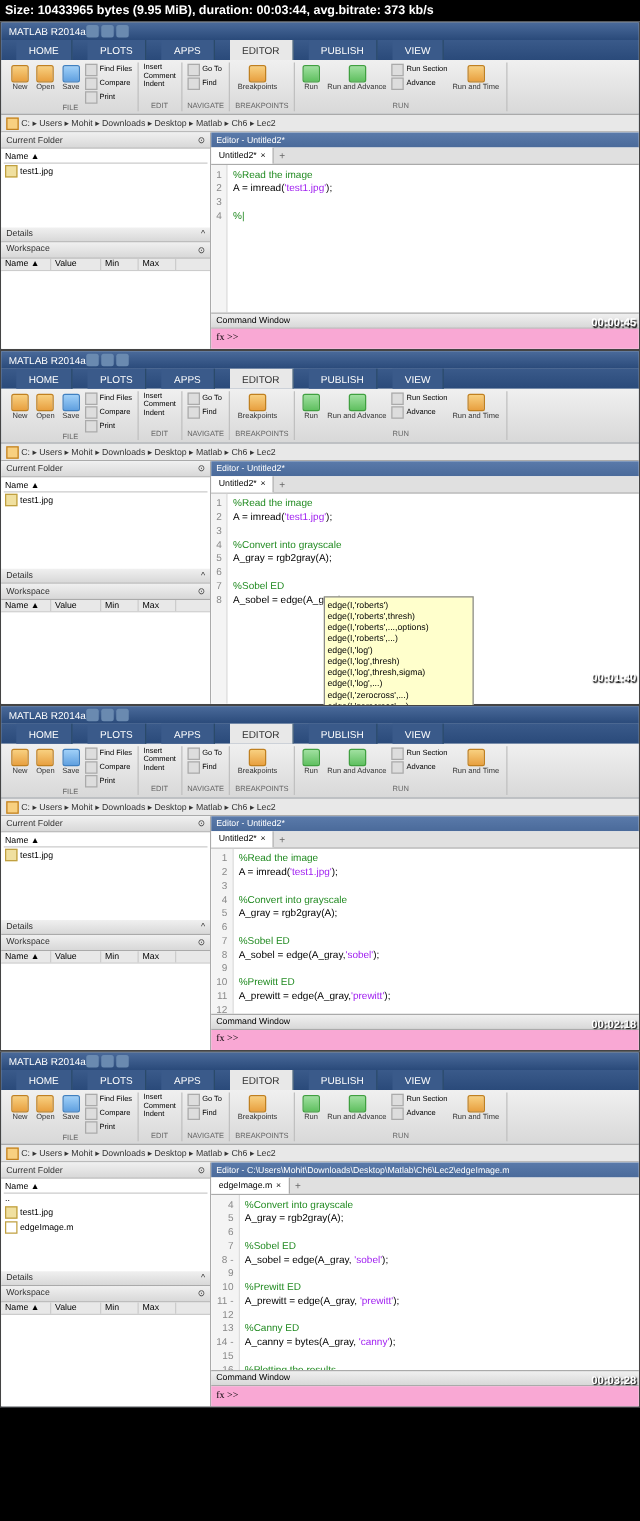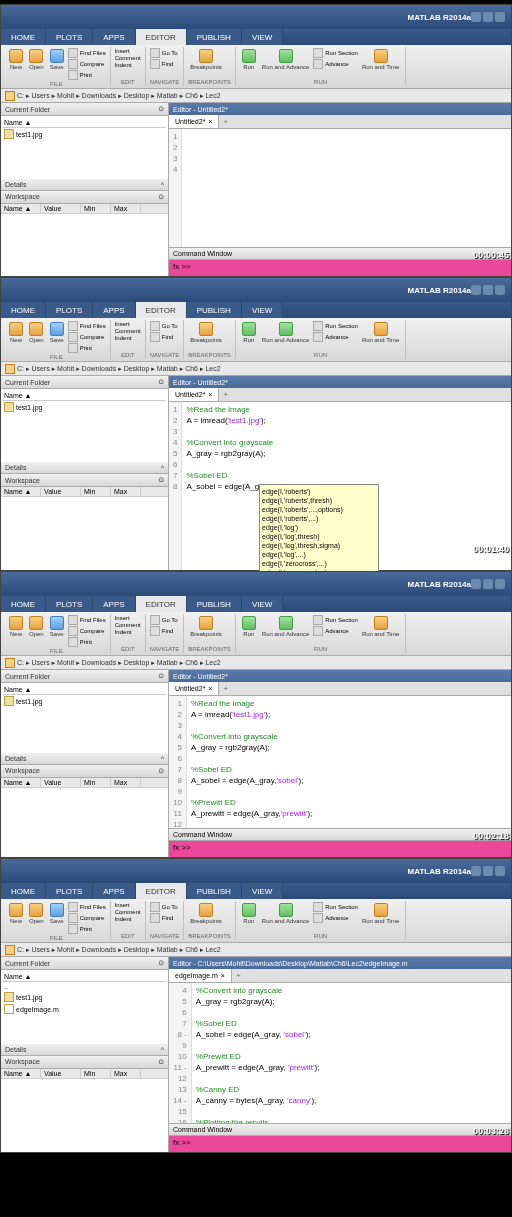--- a/index.html
+++ b/index.html
@@ -1,24 +1,24 @@
 <!DOCTYPE html>
 <html><head>
 <meta charset="utf-8">
 <style>
 * { margin: 0; padding: 0; box-sizing: border-box; font-family: Arial, sans-serif; }
 body { background: #000; width: 512px; font-size: 8px; }
 .header-info { background: #000; color: #fff; padding: 2px 4px; font-size: 10px; font-weight: bold; line-height: 13px; }
 .header-info span { color: #fff; }
 .frame { background: #c8d4e0; border: 1px solid #444; margin: 0; position: relative; }
-.titlebar { background: linear-gradient(#4a6a9a, #2a4a7a); color: #fff; padding: 2px 6px; font-size: 8px; height: 24px; display: flex; align-items: center; justify-content: flex-end; font-weight: bold; }
+.titlebar { background: linear-gradient(#4a6a9a, #2a4a7a); color: #fff; padding: 2px 6px; font-size: 8px; height: 14px; display: flex; align-items: center; justify-content: flex-start; }
 .titlebar-right { display: flex; gap: 2px; }
 .win-btn { width: 10px; height: 10px; background: #6a8ab0; border-radius: 2px; }
 .menubar { background: linear-gradient(#3a5a8a, #2a4a7a); display: flex; height: 16px; }
-.menutab { padding: 2px 10px; color: #fff; font-size: 8px; background: #3a5a8a; border-right: 1px solid #2a4a6a; display: flex; align-items: center; }
+.menutab { padding: 2px 10px; color: #fff; font-size: 8px; background: #3a5a8a; border-right: 1px solid #2a4a6a; display: flex; align-items: center; margin-left: 12px; }
 .menutab.active { background: #e8e8e8; color: #333; }
 .ribbon { background: linear-gradient(#f0f0f0, #d8d8d8); display: flex; padding: 2px; height: 44px; border-bottom: 1px solid #aaa; }
 .rgroup { border-right: 1px solid #c0c0c0; padding: 1px 4px; display: flex; flex-direction: column; justify-content: space-between; }
 .rgroup-label { font-size: 6px; color: #666; text-align: center; margin-top: 1px; }
 .rbtns { display: flex; gap: 2px; }
 .rbtn { display: flex; flex-direction: column; align-items: center; padding: 1px 2px; font-size: 6px; color: #333; }
 .rbtn-icon { width: 14px; height: 14px; background: linear-gradient(#f8d080, #e8a040); border: 1px solid #c08020; border-radius: 2px; margin-bottom: 1px; }
 .rbtn-icon.blue { background: linear-gradient(#a0d0f8, #60a0e0); border-color: #4080c0; }
 .rbtn-icon.green { background: linear-gradient(#a0e0a0, #60c060); border-color: #40a040; }
 .rbtn-small { display: flex; align-items: center; font-size: 6px; gap: 2px; }
@@ -37,30 +37,31 @@
 .editor-hd { background: linear-gradient(#5a7aaa, #4a6a9a); color: #fff; padding: 2px 4px; font-size: 7px; height: 12px; display: flex; align-items: center; }
 .tabstrip { background: #e0e0e0; display: flex; height: 14px; border-bottom: 1px solid #aaa; }
 .filetab { background: #fff; padding: 2px 6px; font-size: 7px; border-right: 1px solid #aaa; display: flex; align-items: center; gap: 3px; }
 .tab-plus { padding: 2px 4px; font-size: 8px; color: #666; }
 .editor-body { background: #fff; display: flex; font-family: 'Courier New', monospace; font-size: 8px; overflow: hidden; }
 .gutter { background: #f4f4f4; color: #888; text-align: right; padding: 2px 4px; border-right: 1px solid #ddd; line-height: 11px; }
 .code { padding: 2px 4px; line-height: 11px; white-space: pre; color: #000; }
 .comment { color: #228b22; }
 .string { color: #a020f0; }
 .cmdwin-hd { background: linear-gradient(#f0f0f0, #d8d8d8); padding: 2px 4px; font-size: 7px; border-top: 1px solid #aaa; border-bottom: 1px solid #aaa; }
-.cmdwin-body { background: #ec4899; padding: 2px 4px; font-size: 8px; font-family: Liberation Sans, sans-serif; }
+.cmdwin-body { background: #f9a8d4; padding: 2px 4px; font-size: 8px; font-family: Liberation Serif, serif; }
 .timestamp { position: absolute; bottom: 16px; right: 2px; color: #fff; font-size: 9px; font-weight: bold; text-shadow: 1px 1px 1px #000; }
 .tooltip { position: absolute; background: #ffffcc; border: 1px solid #888; font-family: 'Courier New', monospace; font-size: 7px; padding: 2px; line-height: 9px; }
 .tooltip-more { color: #0000ff; text-align: right; }
 .watermark { position: absolute; color: rgba(255,200,0,0.6); font-size: 18px; font-weight: bold; z-index: 100; }
 </style>
 </head>
 <body>
 
 <div class="header-info">
+<div><span>Size: </span><span>10433965 bytes (9.95 MiB), duration: 00:03:44, avg.bitrate: 373 kb/s</span></div>
 </div>
 
 <div class="frame">
 <div class="titlebar">
 <span>MATLAB R2014a</span>
 <div class="titlebar-right">
         <div class="win-btn"></div>
         <div class="win-btn"></div>
         <div class="win-btn"></div>
       </div>
@@ -206,20 +207,24 @@
 <div class="editor-hd">Editor - Untitled2*</div>
 <div class="tabstrip">
 <div class="filetab">
             <span>Untitled2*</span>
             <span>×</span>
           </div>
 <div class="tab-plus">+</div>
 </div>
 <div class="editor-body" style="height:118px;">
 <div class="gutter">1<br>2<br>3<br>4</div>
+<div class="code"><span class="comment">%Read the image</span>
+<span>A = imread(</span><span class="string">'test1.jpg'</span><span>);</span>
+
+<span class="comment">%|</span></div>
 </div>
 <div class="cmdwin-hd">Command Window</div>
 <div class="cmdwin-body" style="height:16px;">fx &gt;&gt;</div>
 </div>
 </div>
 <div class="timestamp">00:00:45</div>
 </div>
 
 <div class="frame">
 <div class="titlebar">

